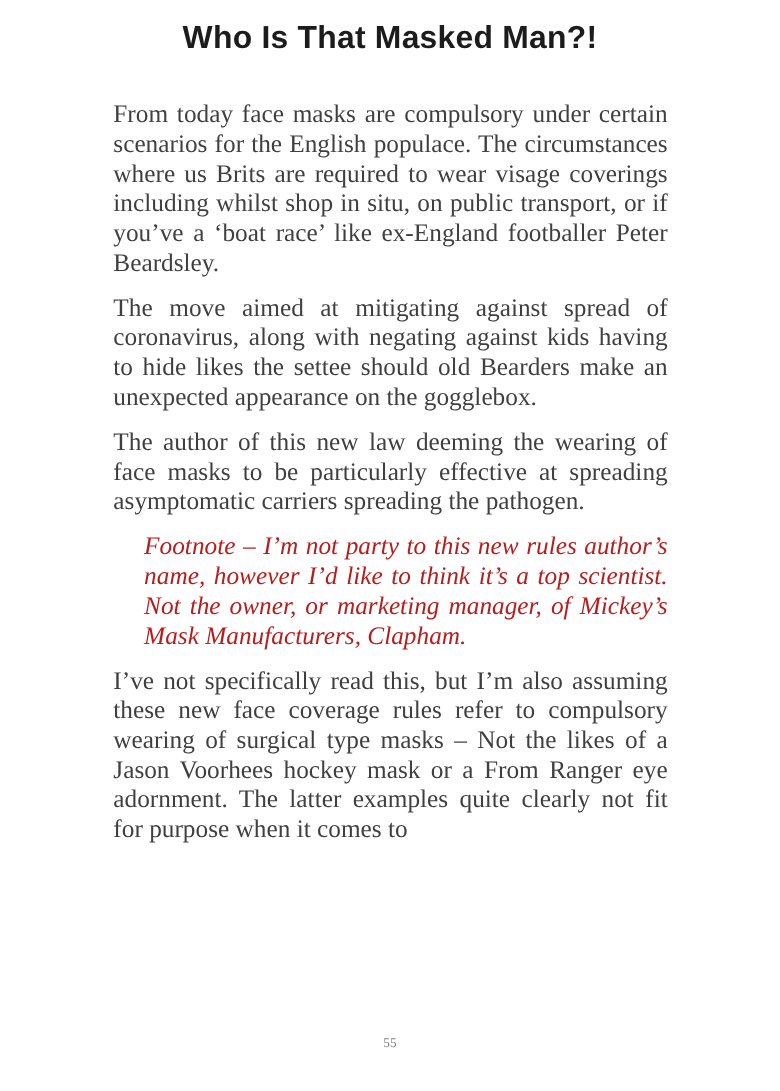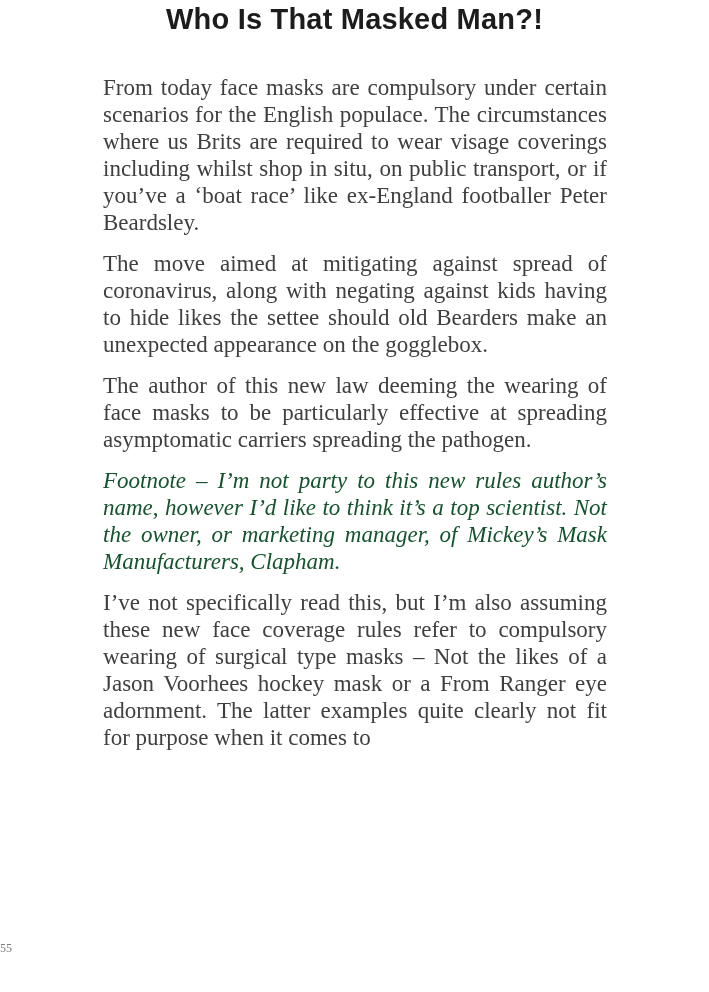--- a/index.html
+++ b/index.html
@@ -9,21 +9,21 @@
   }
   .page {
     position: relative;
     width: 709px;
     height: 992px;
     background: #ffffff;
     overflow: hidden;
     font-family: "Liberation Serif", serif;
   }
   .title {
-    margin: 0;
+    margin: 16px;
     text-align: center;
     font-family: "Liberation Sans", sans-serif;
     font-weight: 700;
     font-size: 29px;
     line-height: 38px;
     color: #1c1c1c;
     letter-spacing: 0.2px;
   }
   .content {
     padding: 0 102px 0 103px;
@@ -34,28 +34,29 @@
     line-height: 27px;
     color: #3f3f3f;
     text-align: justify;
     text-justify: inter-word;
   }
   .para.first {
     margin-top: 36px;
   }
   .para.footnote {
     font-style: italic;
-    color: #14532d;
+    color: #b91c1c;
+    margin-left: 28px;
   }
   .page-number {
     position: absolute;
     left: 0;
     right: 0;
     bottom: 37px;
-    text-align: left;
+    text-align: center;
     font-size: 12px;
     line-height: 14px;
     color: #808080;
     font-family: "Liberation Serif", serif;
   }
 </style>
 </head>
 <body>
 
 <div class="page">

